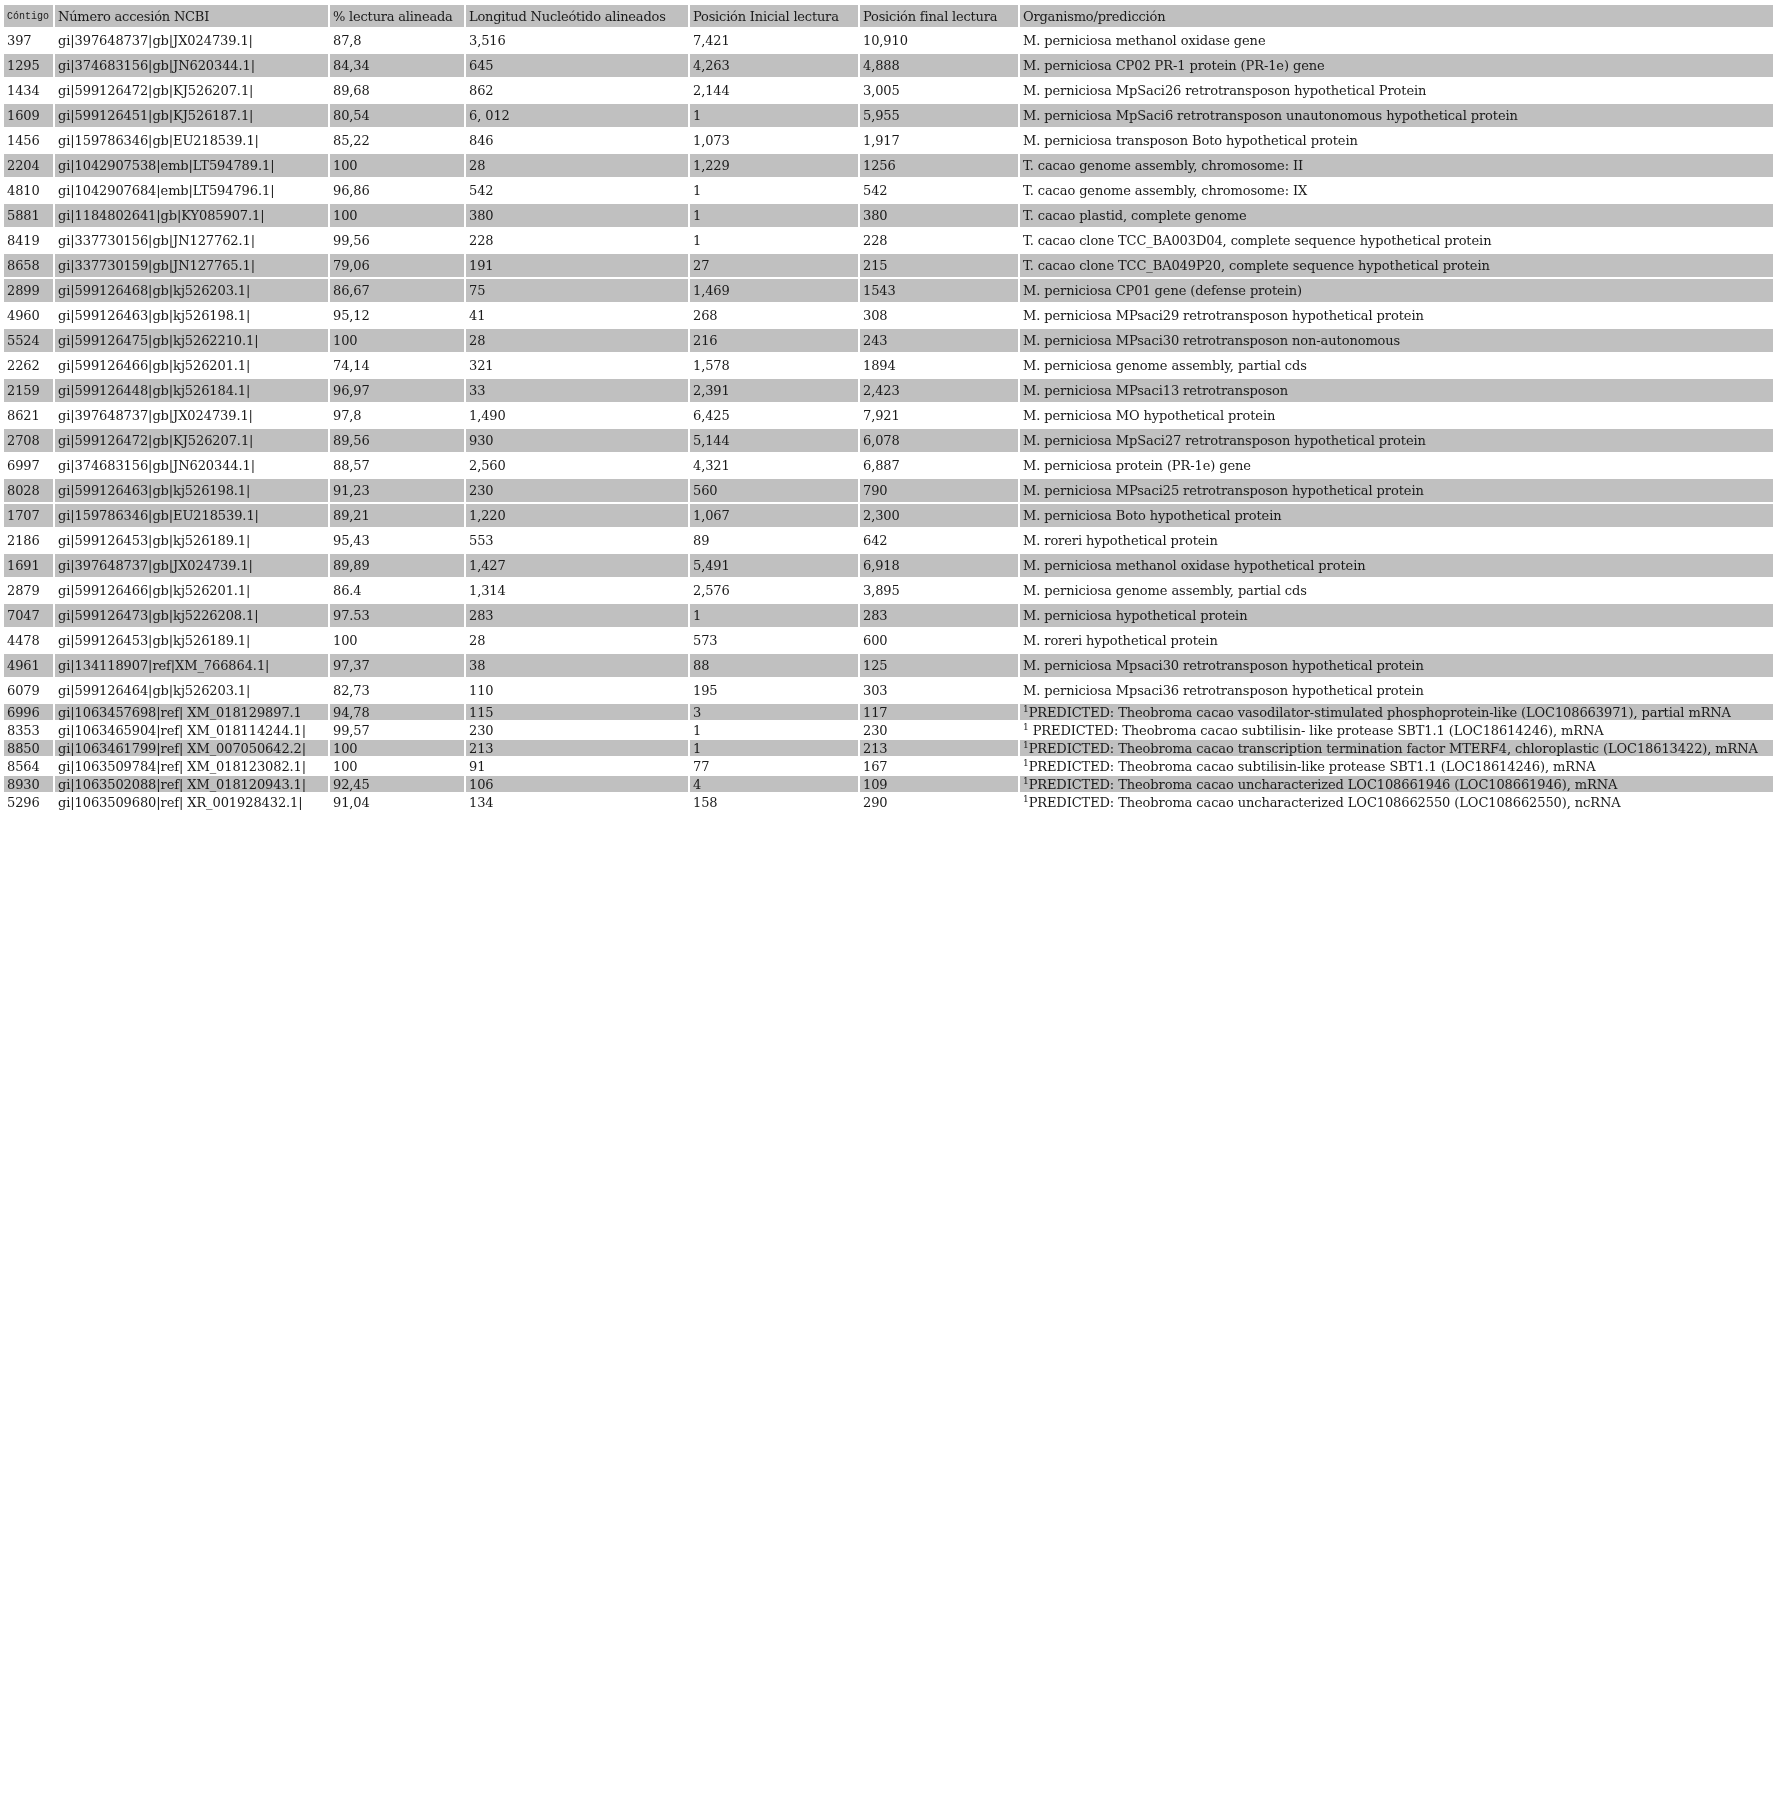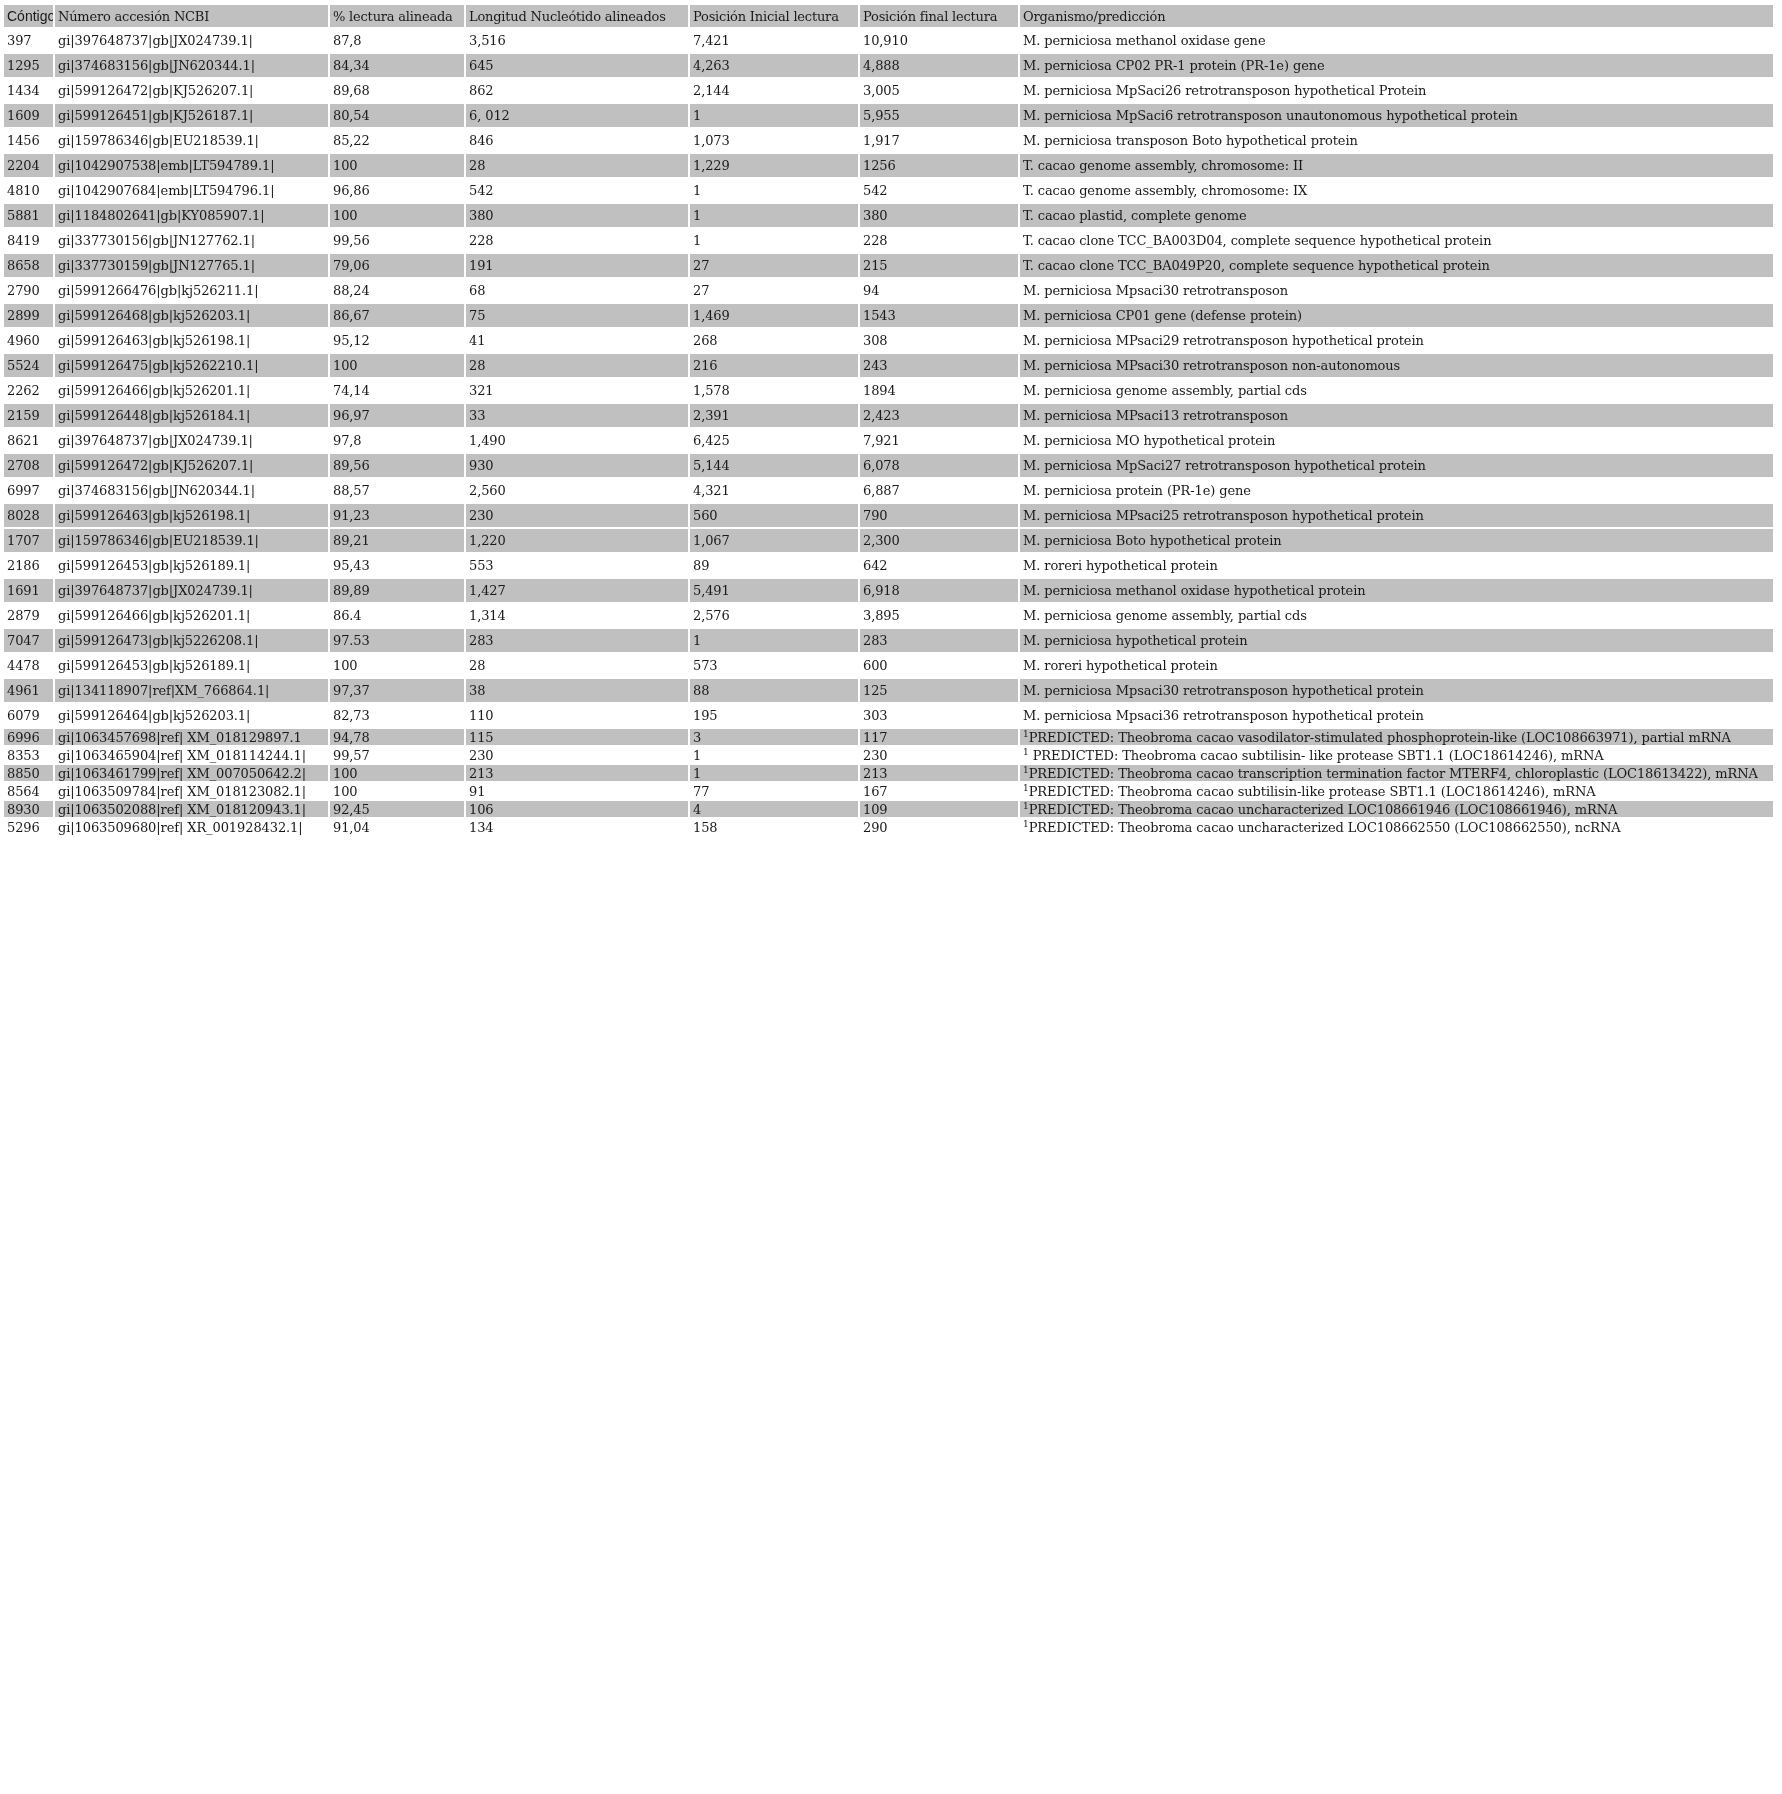--- a/index.html
+++ b/index.html
@@ -4,21 +4,21 @@
 <style>
   html, body { margin: 0; padding: 0; background: #ffffff; }
   body { width: 1782px; height: 1794px; position: relative; overflow: hidden;
          font-family: "DejaVu Serif", serif; color: #1a1a1a; }
   table { position: absolute; left: 4px; top: 5px; width: 1773px;
           border-collapse: separate; border-spacing: 2px 2px; margin-left: -2px; margin-top: -2px;
           table-layout: fixed; }
   th, td { padding: 0 3px; text-align: left; vertical-align: middle; white-space: nowrap;
            overflow: hidden; font-size: 13px; }
   th { background: #c0c0c0; height: 22px; font-weight: normal; font-size: 13px; letter-spacing: -0.2px; }
-  th.c0 { font-family: Liberation Sans, sans-serif; font-weight: normal; font-size: 14px; letter-spacing: 0; }
+  th.c0 { font-family: Liberation Mono, monospace; font-weight: normal; font-size: 10px; letter-spacing: 0; }
   td { height: 23px; font-size: 13px; font-weight: normal; letter-spacing: -0.1px; }
   tr.alt td { background: #c0c0c0; }
   tr.tall td { height: 16px; }
   sup { font-size: 9px; vertical-align: 5px; line-height: 0; }
   col.c0 { width: 49px; } col.c1 { width: 273px; } col.c2 { width: 134px; }
   col.c3 { width: 222px; } col.c4 { width: 168px; } col.c5 { width: 158px; } col.c6 { width: auto; }
 </style>
 </head>
 <body>
 
@@ -127,29 +127,20 @@
       </tr>
       <tr class="alt">
         <td>8658</td>
         <td>gi|337730159|gb|JN127765.1|</td>
         <td>79,06</td>
         <td>191</td>
         <td>27</td>
         <td>215</td>
         <td>T. cacao clone TCC_BA049P20, complete sequence hypothetical protein</td>
       </tr>
-      <tr>
-        <td>2790</td>
-        <td>gi|5991266476|gb|kj526211.1|</td>
-        <td>88,24</td>
-        <td>68</td>
-        <td>27</td>
-        <td>94</td>
-        <td>M. perniciosa Mpsaci30 retrotransposon</td>
-      </tr>
       <tr class="alt">
         <td>2899</td>
         <td>gi|599126468|gb|kj526203.1|</td>
         <td>86,67</td>
         <td>75</td>
         <td>1,469</td>
         <td>1543</td>
         <td>M. perniciosa CP01 gene (defense protein)</td>
       </tr>
       <tr>

